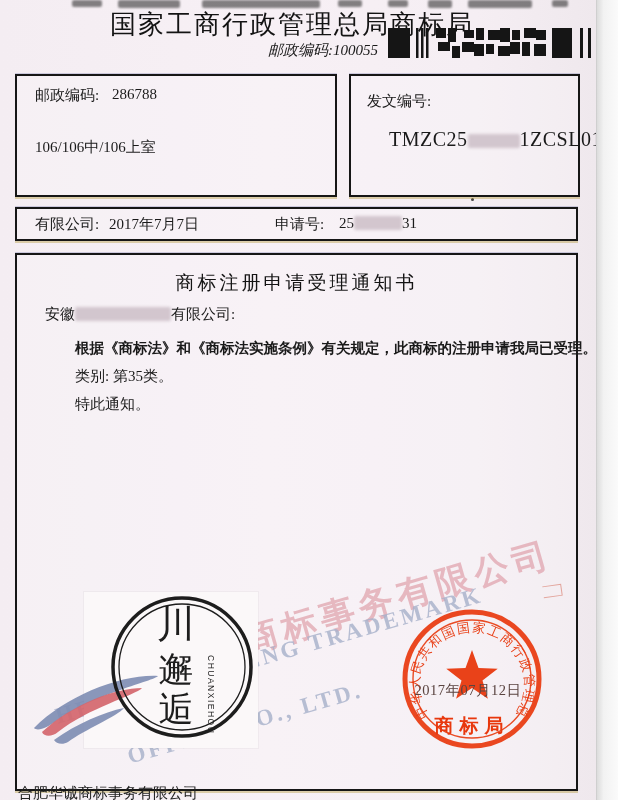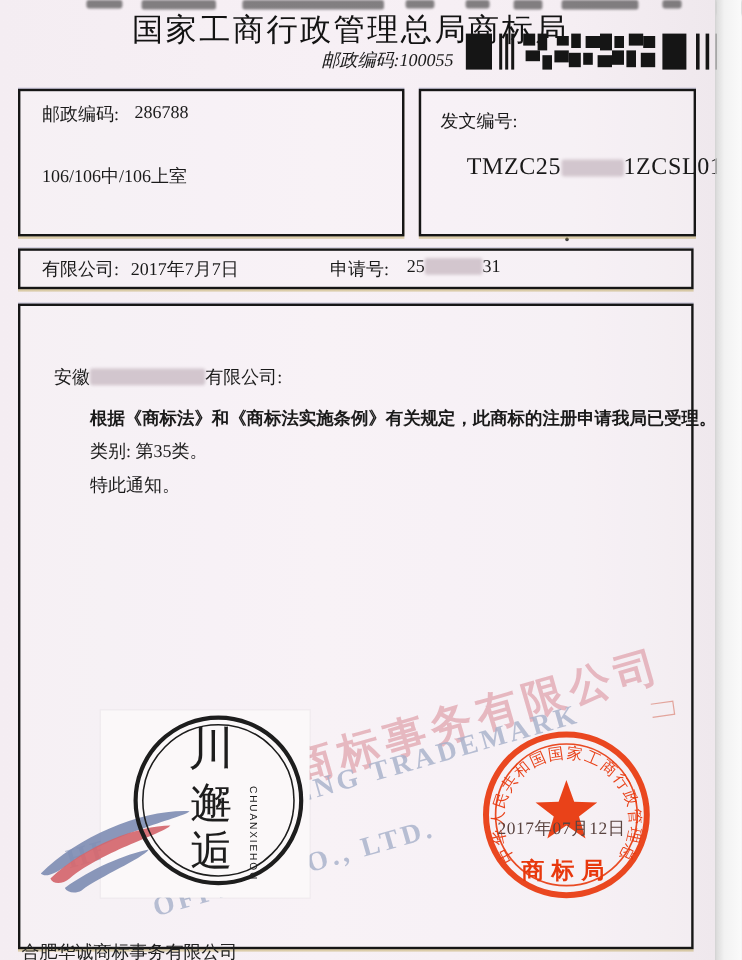--- a/index.html
+++ b/index.html
@@ -134,20 +134,21 @@
   <div class="box bar-meta">
     <span class="t15" style="left:18px;top:6px;">有限公司:</span>
     <span class="t15" style="left:92px;top:6px;">2017年7月7日</span>
     <span class="t15" style="left:258px;top:6px;">申请号:</span>
     <span class="t15" style="left:322px;top:6px;">
       <span>25</span><span class="redact" style="width:48px;"></span><span>31</span>
     </span>
   </div>
 
   <div class="box box-main">
+    <div class="notice-title">商标注册申请受理通知书</div>
     <span class="t15" style="left:28px;top:50px;">
       <span>安徽</span><span class="redact" style="width:96px;"></span><span>有限公司:</span>
     </span>
     <span class="t15" style="left:58px;top:84px;font-size:14.5px;font-weight:bold;">根据《商标法》和《商标法实施条例》有关规定，此商标的注册申请我局已受理。</span>
     <span class="t15" style="left:58px;top:112px;">类别: 第35类。</span>
     <span class="t15" style="left:58px;top:140px;">特此通知。</span>
   </div>
 
   <div class="sticker"></div>
 

